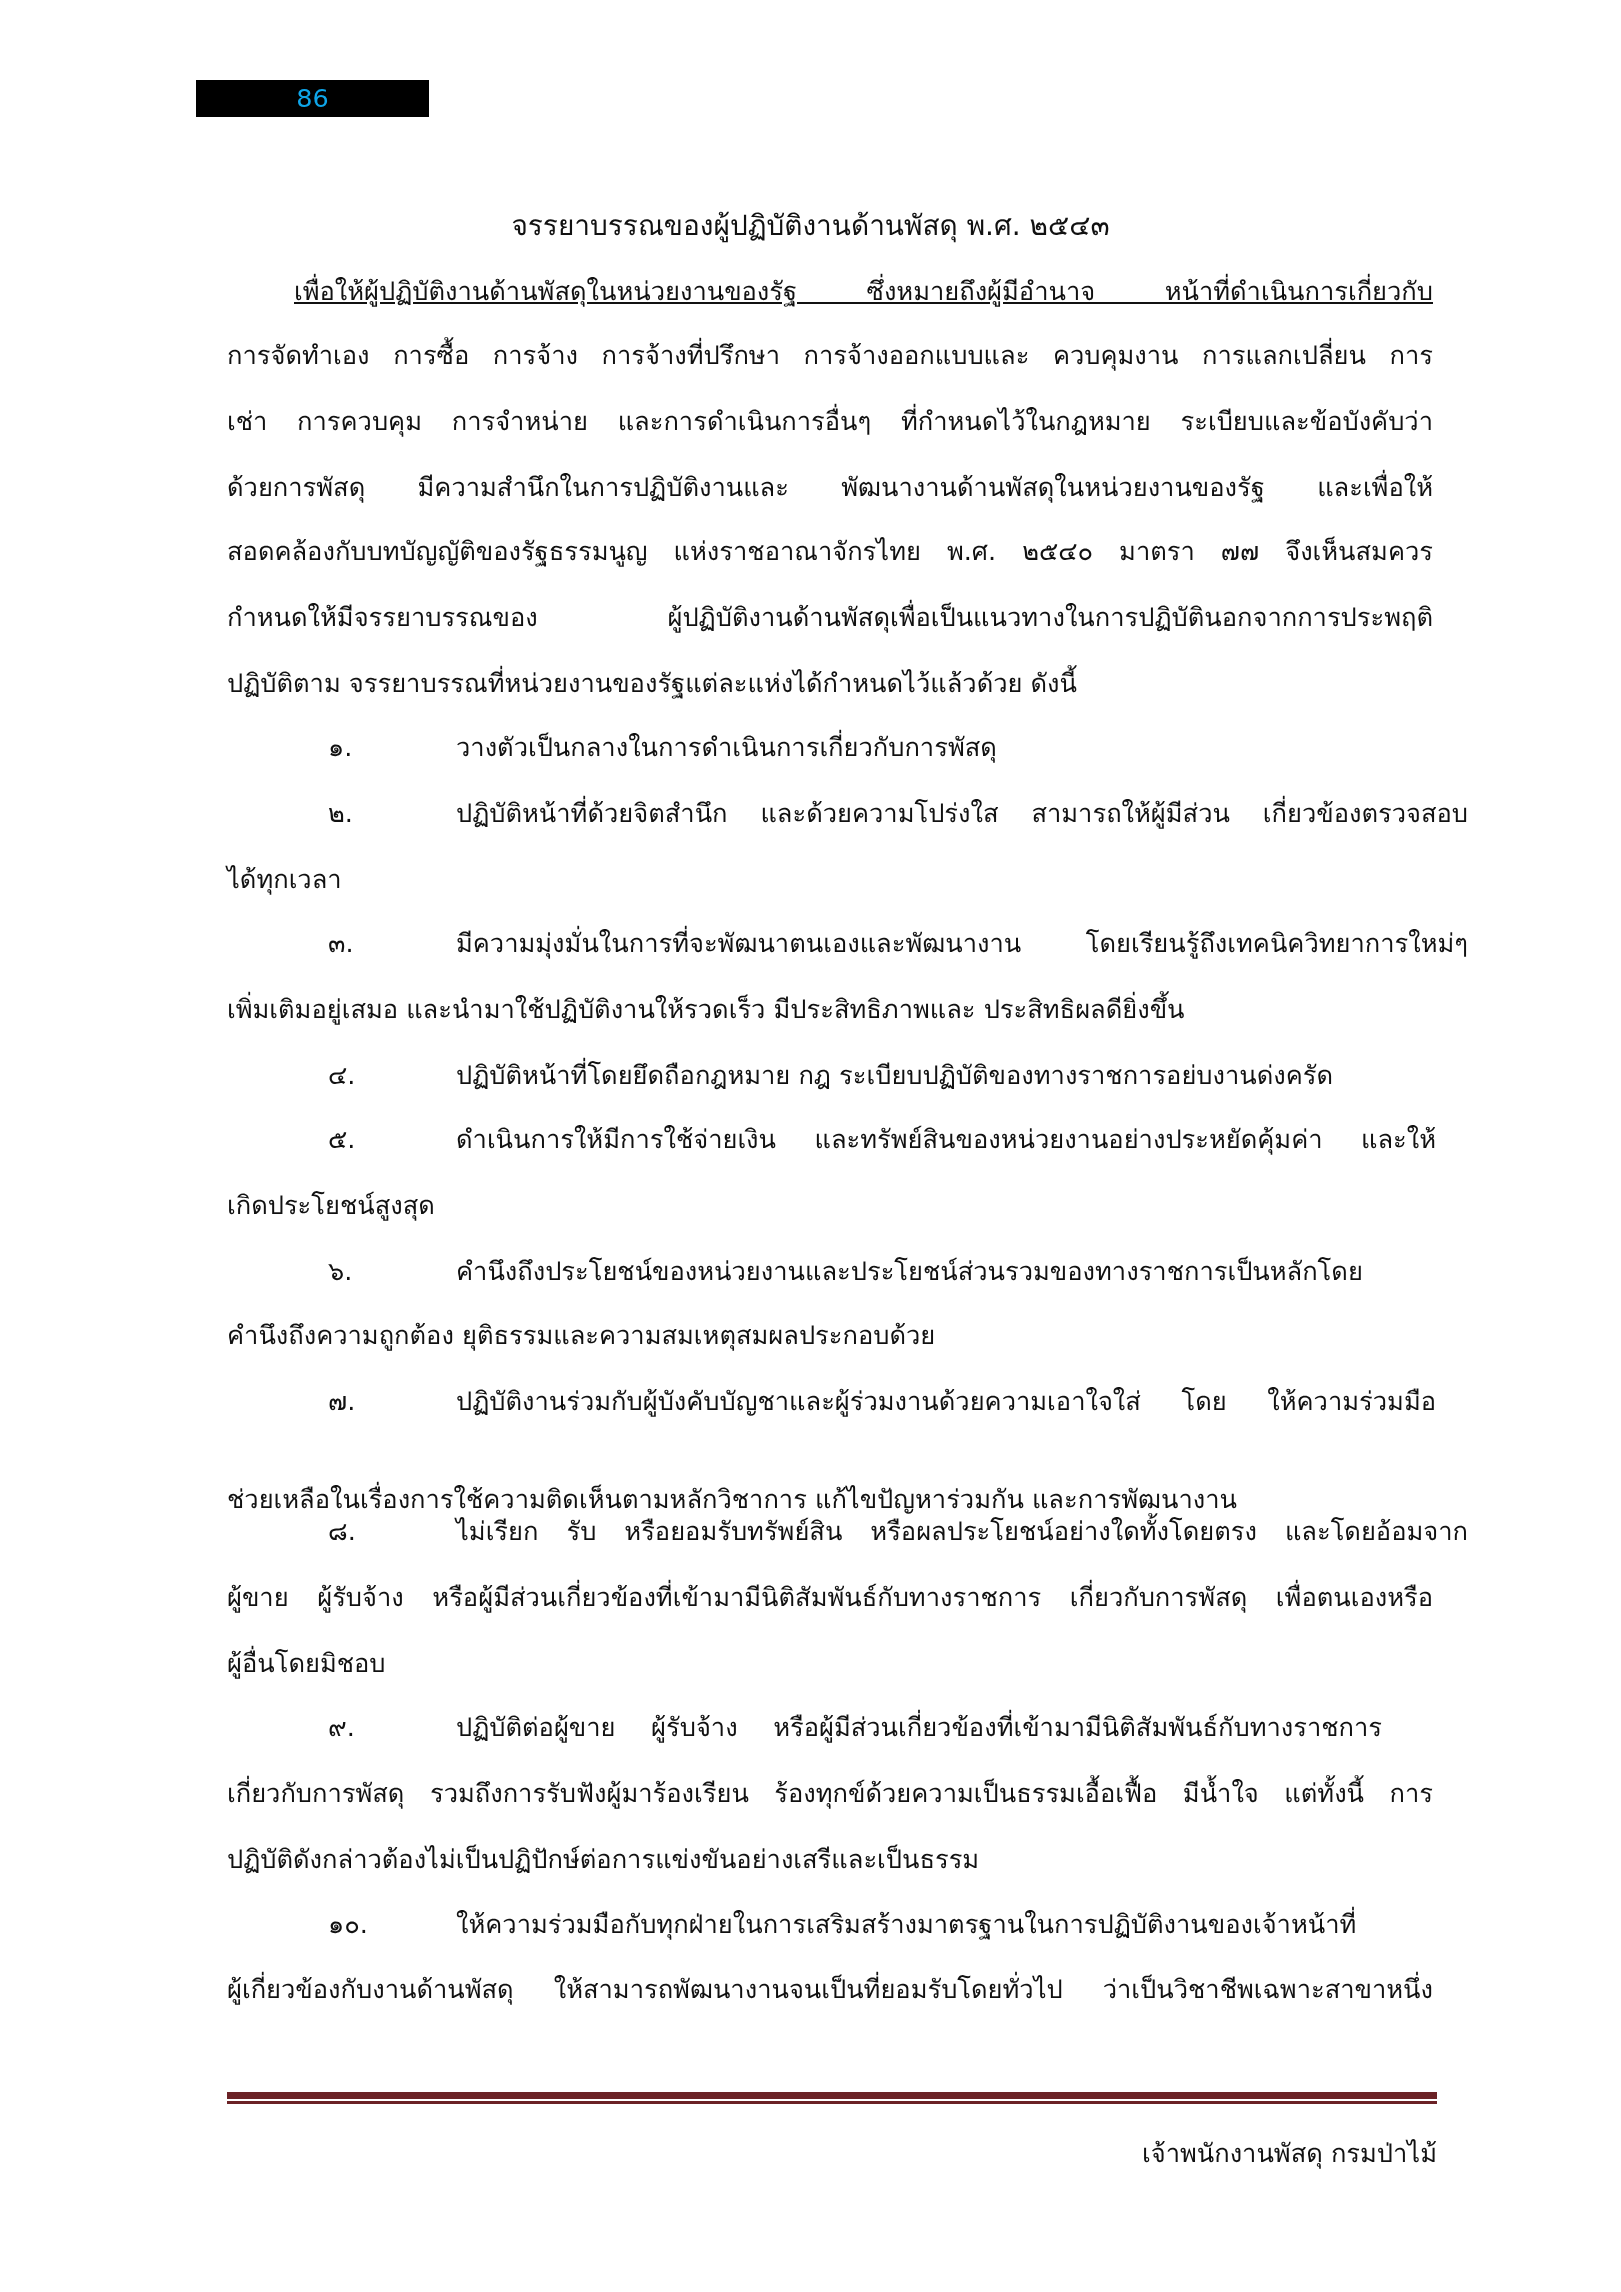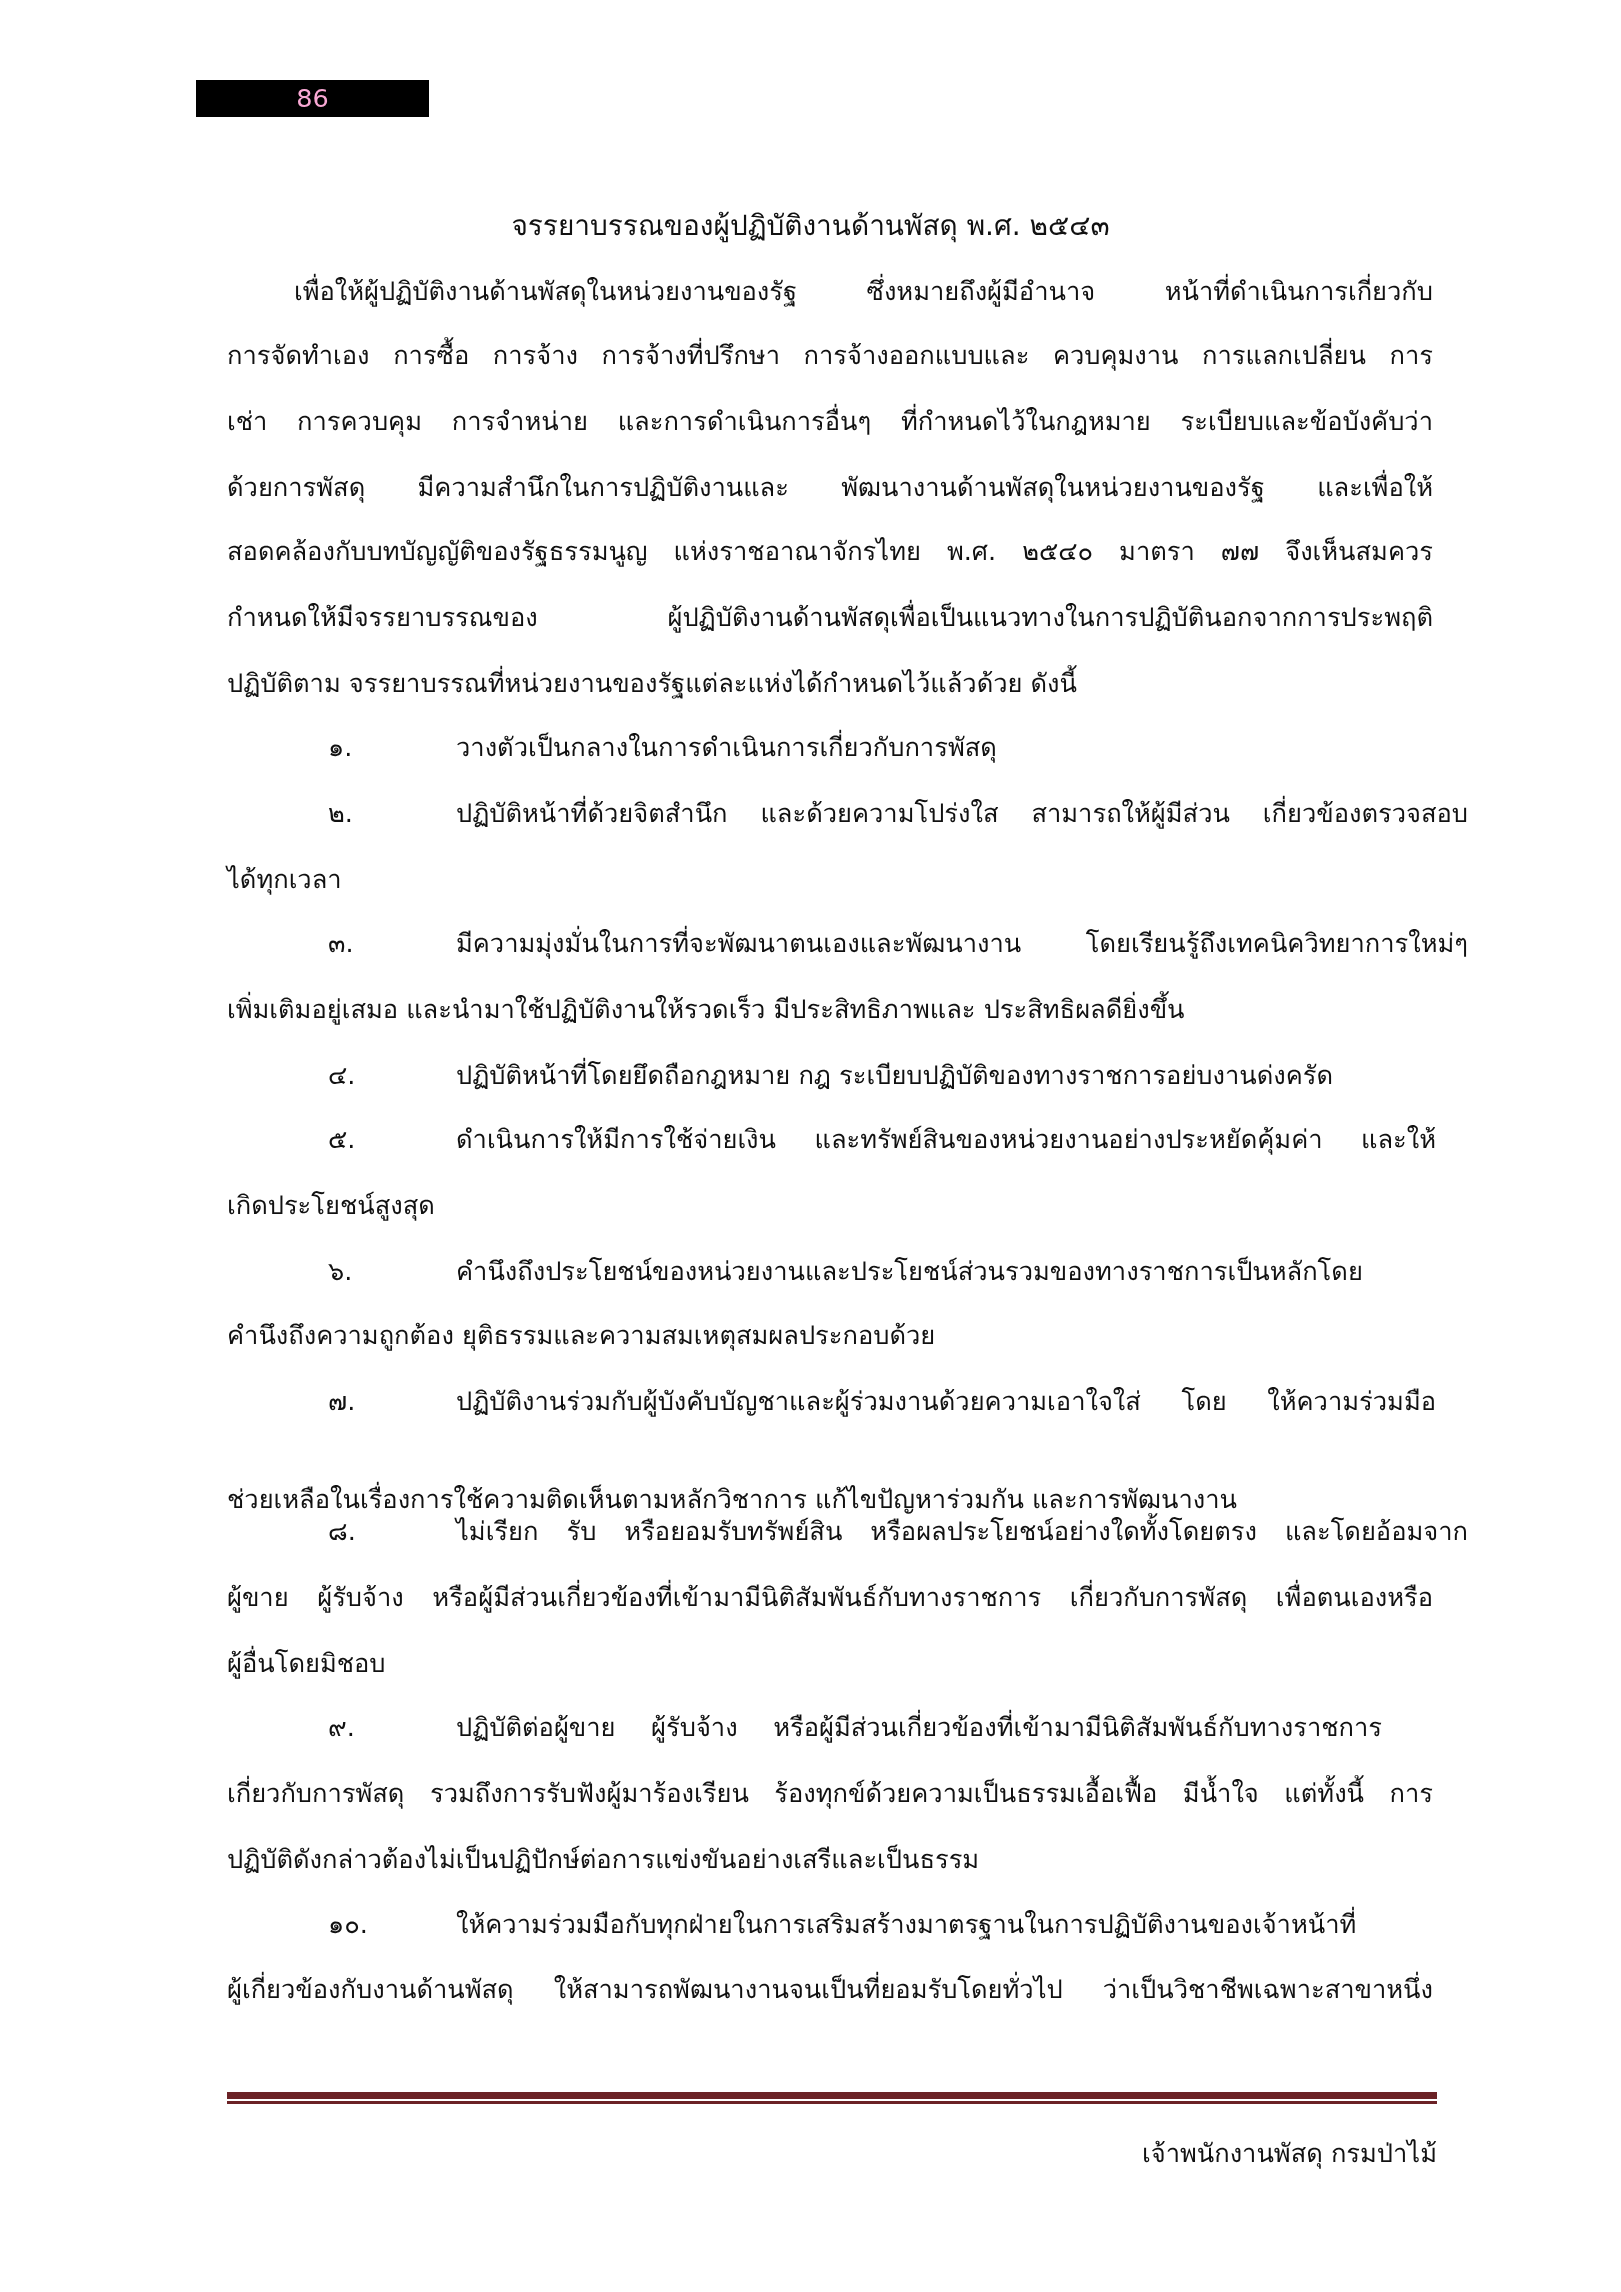--- a/index.html
+++ b/index.html
@@ -1,26 +1,26 @@
 <!DOCTYPE html>
 <html><head>
 <meta charset="utf-8">
 <style>
   html, body { margin: 0; padding: 0; background: #ffffff; }
   body { width: 1621px; height: 2293px; position: relative; overflow: hidden;
          font-family: "DejaVu Sans", "Liberation Sans", sans-serif; color: #111; }
   .page-num { position: absolute; left: 196px; top: 80px; width: 233px; height: 37px;
-              background: #000; color: #f9a8d4; font-size: 25.5px; line-height: 37px;
+              background: #000; color: #0ea5e9; font-size: 25.5px; line-height: 37px;
               text-align: center; }
   .title { position: absolute; left: 0; width: 1621px; top: 201px; text-align: center;
            font-size: 28px; font-weight: normal; line-height: 49px; }
   .line { position: absolute; left: 227px; width: 1206px; font-size: 25.5px;
           line-height: 49px; white-space: nowrap; }
   .line.just { text-align: justify; text-align-last: justify; }
-  .indent { left: 294px; width: 1139px; }
+  .indent { left: 294px; width: 1139px; text-decoration: underline; }
   .num { position: absolute; left: 328px; font-size: 25.5px; line-height: 49px; }
   .item-first { position: absolute; left: 421px; width: 1012px; font-size: 25.5px;
                 line-height: 49px; white-space: nowrap; margin-left: 35px; }
   .rule-thick { position: absolute; left: 227px; width: 1210px; top: 2092px; height: 6.9px; background: #6b2226; }
   .rule-thin  { position: absolute; left: 227px; width: 1210px; top: 2101px; height: 2.9px; background: #6b2226; }
   .footer { position: absolute; right: 184px; top: 2129px; font-size: 25.5px; line-height: 49px; }
 </style>
 </head>
 <body>
 

